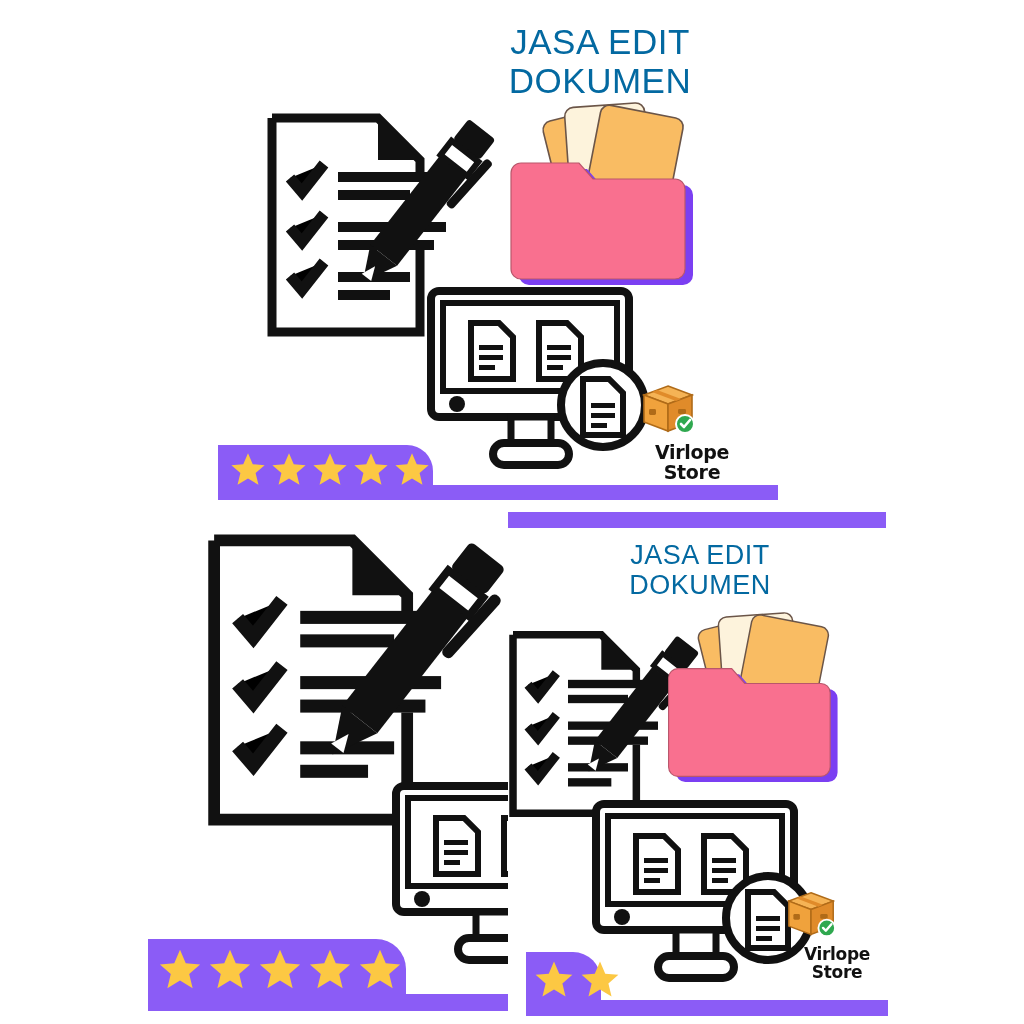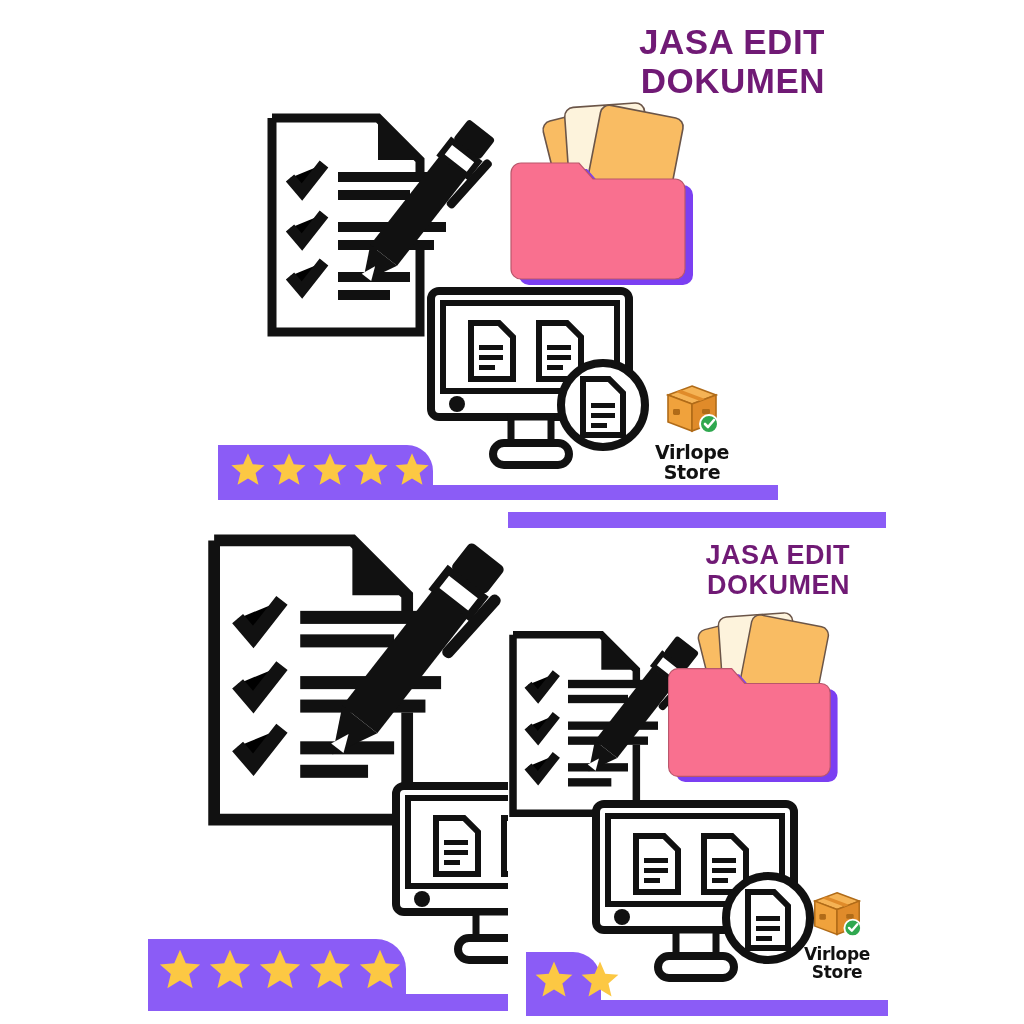--- a/index.html
+++ b/index.html
@@ -14,43 +14,43 @@
 
   
   .panel{position:absolute;background:#ffffff;overflow:hidden;}
   #panel-top{left:110px;top:0;width:790px;height:500px;}
   #panel-bottom-left{left:0px;top:505px;width:520px;height:519px;}
   #panel-bottom-right{left:508px;top:508px;width:400px;height:516px;}
 
   
   .title{
     position:absolute;
-    color:#701a75;
-    font-weight:bold;
+    color:#0369a1;
+    font-weight:normal;
     letter-spacing:.5px;
     line-height:1.12;
-    text-align:right;
+    text-align:center;
     font-family:"Liberation Sans", sans-serif;
   }
   #title-top{left:265px;top:22px;width:450px;font-size:35px;}
   #title-br{left:42px;top:32px;width:300px;font-size:27px;}
 
   
   .bar{position:absolute;background:#8b5cf6;}
   .ribbon{position:absolute;background:#8b5cf6;border-top-right-radius:26px;border-bottom-right-radius:0;}
 
   .stars{position:absolute;display:flex;align-items:center;}
   .star{display:block;}
 
   
   .gfx{position:absolute;}
   .gfx svg{display:block;width:100%;height:100%;}
 
   
-  .logo{position:absolute;display:flex;flex-direction:column;align-items:center;}
+  .logo{position:absolute;display:flex;flex-direction:column;}
   .logo .boxwrap{display:block;}
   .logo .ltext{
     font-family:"DejaVu Sans", sans-serif;
     font-weight:bold;color:#111;text-align:center;line-height:1.05;
     letter-spacing:-.3px;
   }
 </style>
 </head>
 <body>
 

